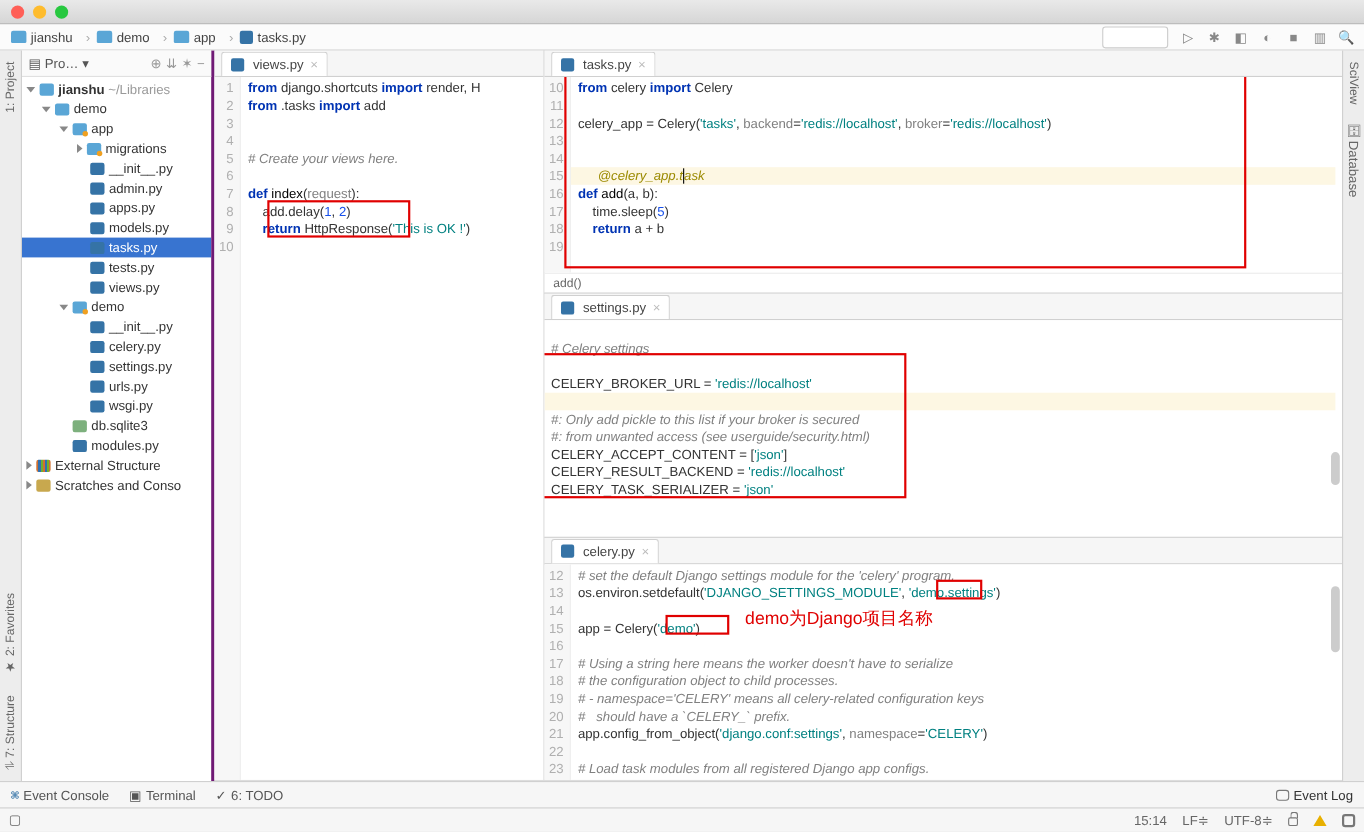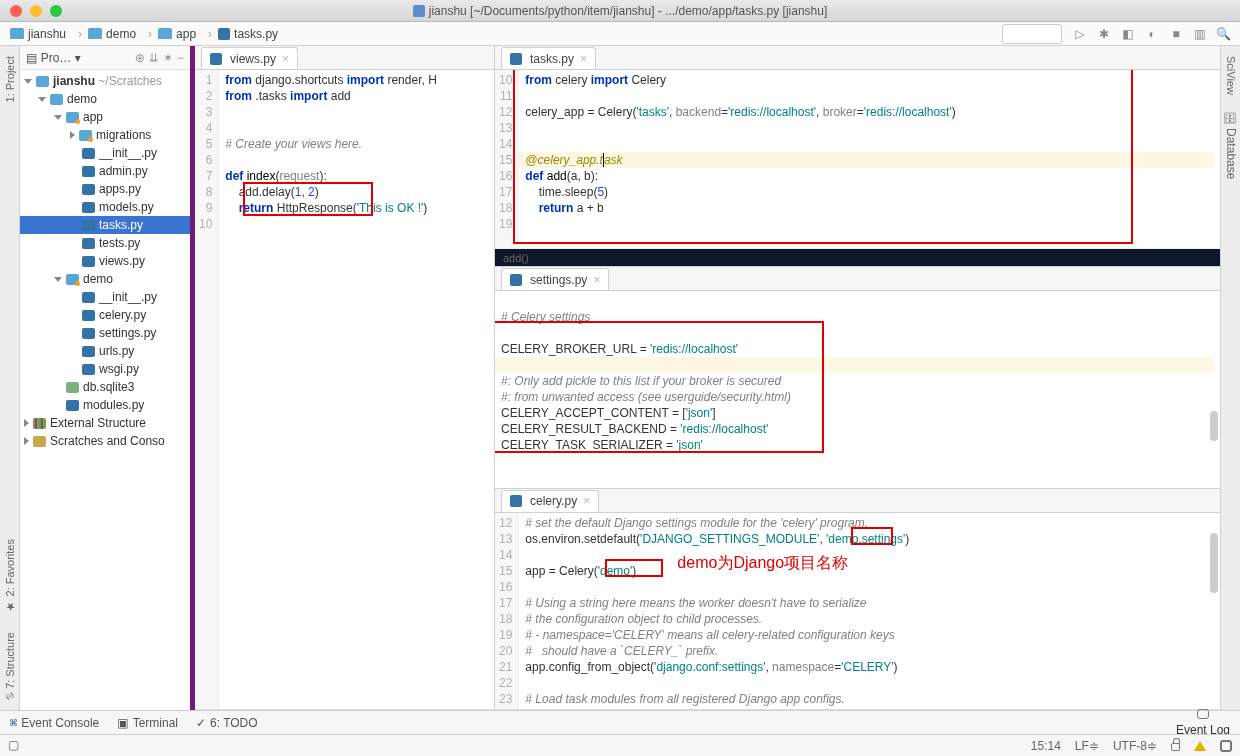--- a/index.html
+++ b/index.html
@@ -25,21 +25,21 @@
 .toolbtn { width:20px;height:20px; display:flex; align-items:center; justify-content:center; color:#888; cursor:pointer;}
 .dropdown-box { width:60px;height:20px;border:1px solid #ccc; background:#fff; border-radius:3px; margin-right:4px;}
 
 
 .mainrow { flex:1; display:flex; min-height:0; }
 .left-rail { width:20px; background:#ededed; border-right:1px solid #d0d0d0; display:flex; flex-direction:column; align-items:center; padding-top:6px; gap:6px;}
 .rail-item { writing-mode: vertical-rl; transform: rotate(180deg); font-size:11px; color:#666; padding:4px 2px; cursor:pointer;}
 .right-rail { width:20px; background:#ededed; border-left:1px solid #d0d0d0; display:flex; flex-direction:column; align-items:center; padding-top:6px;}
 
 
-.projpanel { width:175px; background:#fff; border-right:5px solid #701a75; display:flex; flex-direction:column;}
+.projpanel { width:175px; background:#fff; border-right:3px solid #701a75; display:flex; flex-direction:column;}
 .projhdr { height:24px; background:#fafafa; border-bottom:1px solid #e0e0e0; display:flex; align-items:center; padding:0 6px; gap:6px; color:#555;}
 .projhdr .icons { margin-left:auto; display:flex; gap:4px; color:#999;}
 .tree { flex:1; overflow:auto; padding:2px 0;}
 .tree-row { display:flex; align-items:center; height:18px; padding-left:4px; white-space:nowrap; cursor:pointer;}
 .tree-row.sel { background:#3874d0; color:#fff;}
 .indent1{padding-left:18px}.indent2{padding-left:34px}.indent3{padding-left:50px}
 .tri { display:inline-block; width:0;height:0; margin-right:4px;}
 .tri.open{border-left:4px solid transparent;border-right:4px solid transparent;border-top:5px solid #888;}
 .tri.closed{border-top:4px solid transparent;border-bottom:4px solid transparent;border-left:5px solid #888;}
 .tri.none{width:8px;height:8px;}
@@ -58,22 +58,22 @@
 .splitrow { flex:1; display:flex; min-height:0; border-bottom:1px solid #ddd;}
 .pane { display:flex; flex-direction:column; min-width:0; min-height:0; position:relative;}
 .pane-left { width:300px; border-right:1px solid #d0d0d0;}
 .pane-right { flex:1; display:flex; flex-direction:column;}
 .tabbar { height:24px; background:#f6f6f6; border-bottom:1px solid #d0d0d0; display:flex; align-items:flex-end; padding-left:6px;}
 .tab { height:22px; padding:0 8px; display:flex; align-items:center; gap:4px; background:#fff; border:1px solid #d0d0d0; border-bottom:none; border-radius:3px 3px 0 0; font-size:11px; color:#444; cursor:pointer;}
 .tab .x { color:#bbb; margin-left:2px;}
 .code { flex:1; display:flex; font-family:"Menlo","Monaco",monospace; font-size:13px; line-height:16px; background:#fff; overflow:hidden;}
 .gutter { background:#f7f7f7; border-right:1px solid #eee; color:#b0b0b0; text-align:right; padding:2px 6px 2px 4px; user-select:none;}
 .codelines { padding:2px 6px; white-space:pre; position:relative; flex:1;}
-.crumb-ft { height:18px; background:#0f172a; border-top:1px solid #eee; font-size:11px; padding:0 8px; color:#666; display:flex; align-items:center;}
-.hl-cur { background:#fdf7e3; display:block; margin-left:-6px; padding-left:6px;}
+.crumb-ft { height:18px; background:#ffffff; border-top:1px solid #eee; font-size:11px; padding:0 8px; color:#666; display:flex; align-items:center;}
+.hl-cur { background:#fdf7e3; display:block; margin-left:-6px; padding-left:24px;}
 
 
 .kw{color:#0033b3;font-weight:bold;}
 .fn{color:#000;margin-top:15px;}
 .str{color:#008080;}
 .num{color:#1750eb;}
 .cm{color:#808080;font-style:italic;margin-top:12px;}
 .dec{color:#9b8a00;font-style:italic;}
 .arg{color:#808080;}
 
@@ -91,35 +91,34 @@
 .statusbar { height:22px; background:#f6f6f6; border-top:1px solid #d0d0d0; display:flex; align-items:center; padding:0 8px; font-size:11px; color:#666;}
 .statusbar .right{margin-left:auto;display:flex;gap:14px;align-items:center;}
 .sq{display:inline-block;width:16px;height:16px;}
 .loop-ic{border:2px solid #777;border-radius:3px;width:12px;height:12px;position:relative;}
 .lock-ic{display:inline-block;width:9px;height:8px;border:1.5px solid #777;border-radius:2px;margin-top:3px;position:relative;}
 .lock-ic::before{content:"";position:absolute;top:-6px;left:1px;width:5px;height:5px;border:1.5px solid #777;border-bottom:none;border-radius:3px 3px 0 0;}
 .warn-tri{width:0;height:0;border-left:6px solid transparent;border-right:6px solid transparent;border-bottom:10px solid #e8b000;}
 .pyc-ic{font-family:monospace;color:#3573a6;font-weight:bold;}
 .term-ic{color:#555;}
 .todo-ic{color:#555;}
-.eventlog{margin-left:auto;display:flex;align-items:center;gap:4px;cursor:pointer;flex-direction:column;}
+.eventlog{margin-left:auto;display:flex;align-items:center;gap:4px;cursor:pointer;}
 .chat-ic{display:inline-block;width:12px;height:10px;border:1.5px solid #777;border-radius:3px;position:relative;}
 </style>
 </head>
 <body>
 
 <div class="window">
 
   <div class="titlebar">
     <div class="traffic">
       <div class="tl-dot tl-red"></div>
       <div class="tl-dot tl-yel"></div>
       <div class="tl-dot tl-grn"></div>
     </div>
-    <div class="titlebar-title"><span class="title-icon"></span><span>jianshu [~/Documents/python/item/jianshu] - .../demo/app/tasks.py [jianshu]</span></div>
   </div>
 
   <div class="crumbbar">
     <div class="crumbs">
       <div class="crumb">
           <span class="folder-ic"></span>
           <span>jianshu</span>
         </div>
       <div class="crumb">
           <span class="folder-ic"></span>
@@ -158,21 +157,21 @@
       <div class="projhdr">
         <span>▤ <span>Pro…</span> ▾</span>
         <div class="icons">
           <span>⊕</span>
           <span>⇊</span>
           <span>✶</span>
           <span>−</span>
         </div>
       </div>
       <div class="tree">
-        <div class="tree-row"><span class="tri open"></span><span class="node-ic ic-folder"></span><b>jianshu</b>&nbsp;<span class="dim">~/Scratches</span></div>
+        <div class="tree-row"><span class="tri open"></span><span class="node-ic ic-folder"></span><b>jianshu</b>&nbsp;<span class="dim">~/Libraries</span></div>
         <div class="tree-row indent1">
             <span class="tri open"></span>
             <span class="node-ic ic-folder"></span>
             <span>demo</span>
           </div>
         <div class="tree-row indent2">
             <span class="tri open"></span>
             <span class="node-ic ic-pkg"></span>
             <span>app</span>
           </div>

